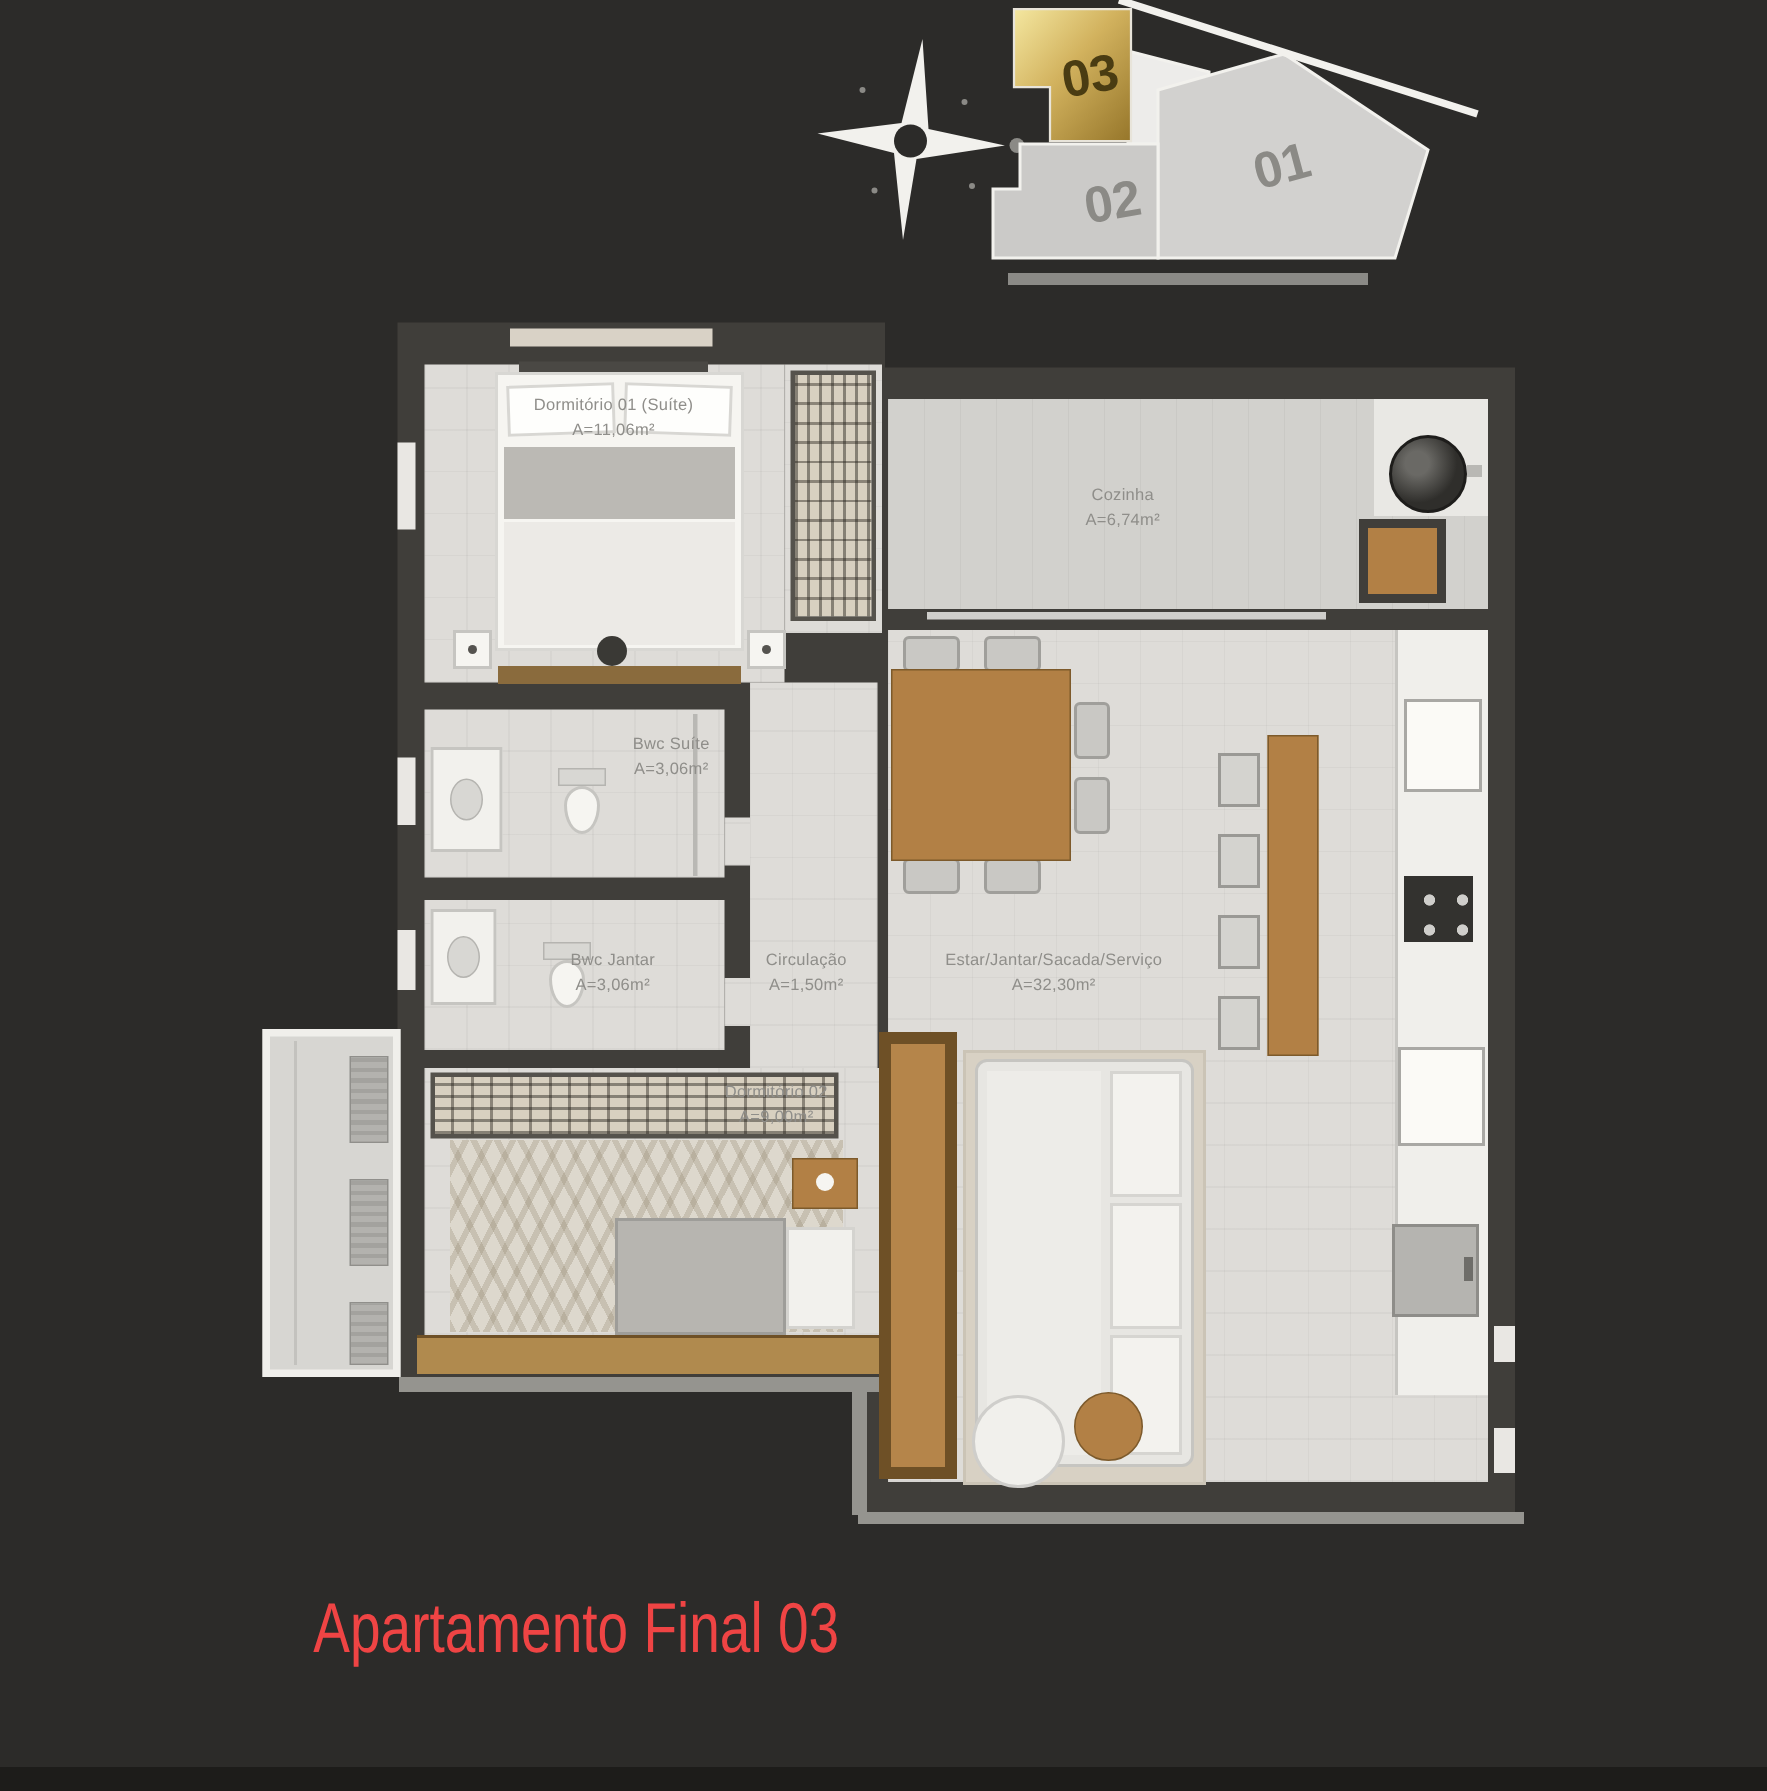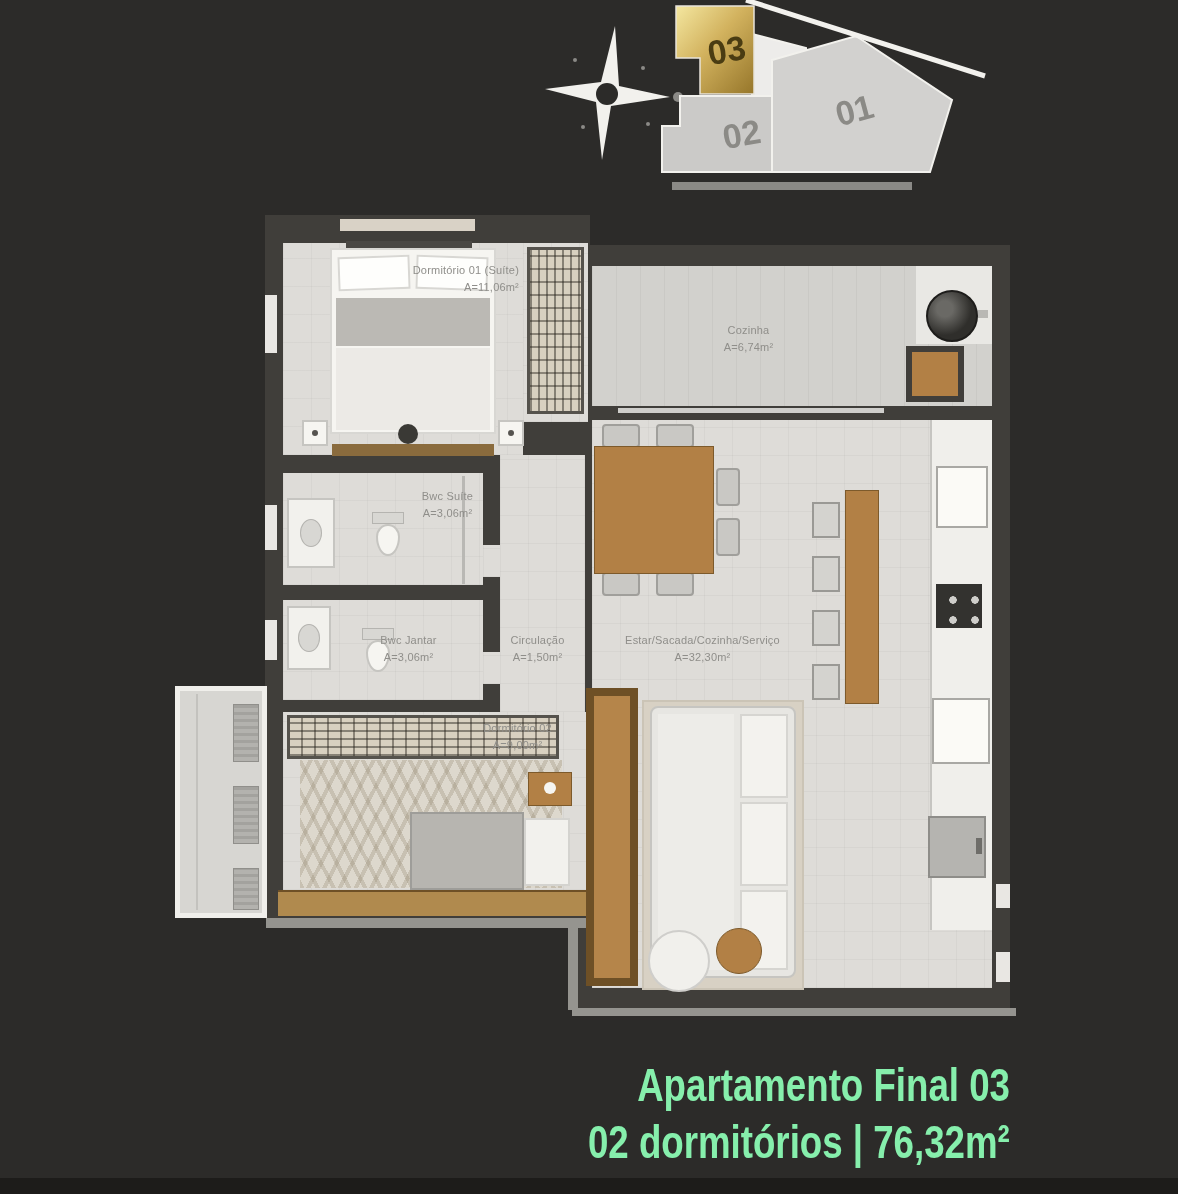--- a/index.html
+++ b/index.html
@@ -26,21 +26,21 @@
      background:repeating-linear-gradient(90deg,rgba(35,32,26,.45) 0 2px,transparent 2px 8px),
                 repeating-linear-gradient(0deg,#d8d0c0 0 11px,#8b8478 11px 13px);}
   .hatch-h{position:absolute;border:3px solid #55524c;
      background:repeating-linear-gradient(0deg,rgba(35,32,26,.45) 0 2px,transparent 2px 8px),
                 repeating-linear-gradient(90deg,#d8d0c0 0 11px,#8b8478 11px 13px);}
   .room-label{position:absolute;color:#8f8e8a;font-size:11px;line-height:1.5;text-align:center;
               letter-spacing:.2px;}
   .rug2{position:absolute;background:
      repeating-linear-gradient(63deg,rgba(150,138,115,.30) 0 4px,transparent 4px 14px),
      repeating-linear-gradient(-63deg,rgba(150,138,115,.30) 0 4px,transparent 4px 14px),#ddd8cd;}
-  .footer{position:absolute;left:110px;top:1056px;width:900px;text-align:right;color:#86efac;font-weight:700;}
+  .footer{position:absolute;left:110px;top:1056px;width:900px;text-align:left;color:#ef4444;font-weight:400;}
   .footer .l{display:inline-block;transform:scaleX(.78);transform-origin:100% 50%;
              font-size:47px;line-height:1.22;white-space:nowrap;}
   .toilet .tank{position:absolute;left:0;top:0;width:100%;height:12px;background:#d8d7d3;border:1px solid #b5b4b0;}
   .toilet .bowl{position:absolute;left:4px;top:12px;width:24px;height:32px;background:#f6f5f1;
                 border:2px solid #c6c5c1;border-radius:50% 50% 50% 50%/40% 40% 60% 60%;}
   .vanity{position:absolute;background:#f2f1ed;border:2px solid #c6c5c1;}
   .vanity i{position:absolute;left:50%;top:50%;width:22px;height:28px;margin:-14px 0 0 -11px;
             background:#d8d7d3;border:1px solid #b5b4b0;border-radius:50%;}
   .ac{position:absolute;border:1px solid #908f8b;
       background:repeating-linear-gradient(0deg,#b3b2ae 0 4px,#a3a29e 4px 7px);}
@@ -185,48 +185,47 @@
   <div class="abs" style="left:658px;top:714px;width:76px;height:256px;background:#edece8;"></div>
   <div class="abs" style="left:740px;top:714px;width:48px;height:84px;background:#f3f2ee;border:2px solid #d6d5d1;"></div>
   <div class="abs" style="left:740px;top:802px;width:48px;height:84px;background:#f3f2ee;border:2px solid #d6d5d1;"></div>
   <div class="abs" style="left:740px;top:890px;width:48px;height:80px;background:#f3f2ee;border:2px solid #d6d5d1;"></div>
   <div class="abs" style="left:716px;top:928px;width:46px;height:46px;background:#b28045;border:1px solid #7d5a2b;border-radius:50%;"></div>
   <div class="abs" style="left:648px;top:930px;width:62px;height:62px;background:#f1f0ec;border:2px solid #cfcecb;border-radius:50%;"></div>
 
   <div class="win" style="left:996px;top:884px;width:14px;height:24px;"></div>
   <div class="win" style="left:996px;top:952px;width:14px;height:30px;"></div>
 
-  <div class="room-label" style="left:319px;top:262px;width:200px;text-align:right;">
+  <div class="room-label" style="left:309px;top:262px;width:200px;">
     <div>Dormitório 01 (Suíte)</div>
     <div>A=11,06m²</div>
   </div>
   <div class="room-label" style="left:385px;top:488px;width:125px;">
     <div>Bwc Suíte</div>
     <div>A=3,06m²</div>
   </div>
   <div class="room-label" style="left:346px;top:632px;width:125px;">
     <div>Bwc Jantar</div>
     <div>A=3,06m²</div>
   </div>
   <div class="room-label" style="left:475px;top:632px;width:125px;">
     <div>Circulação</div>
     <div>A=1,50m²</div>
   </div>
   <div class="room-label" style="left:590px;top:632px;width:225px;">
-    <div>Estar/Sacada/Cozinha/Serviço</div>
+    <div>Estar/Jantar/Sacada/Serviço</div>
     <div>A=32,30m²</div>
   </div>
   <div class="room-label" style="left:686px;top:322px;width:125px;">
     <div>Cozinha</div>
     <div>A=6,74m²</div>
   </div>
   <div class="room-label" style="left:445px;top:720px;width:145px;">
     <div>Dormitório 02</div>
     <div>A=9,00m²</div>
   </div>
 
   <div class="footer">
     <div><span class="l">Apartamento Final 03</span></div>
-    <div><span class="l">02 dormitórios | 76,32m²</span></div>
   </div>
 
   <div class="abs" style="left:0;top:1178px;width:1178px;height:16px;background:#1d1c1a;"></div>
 </div>
 
 </body></html>

